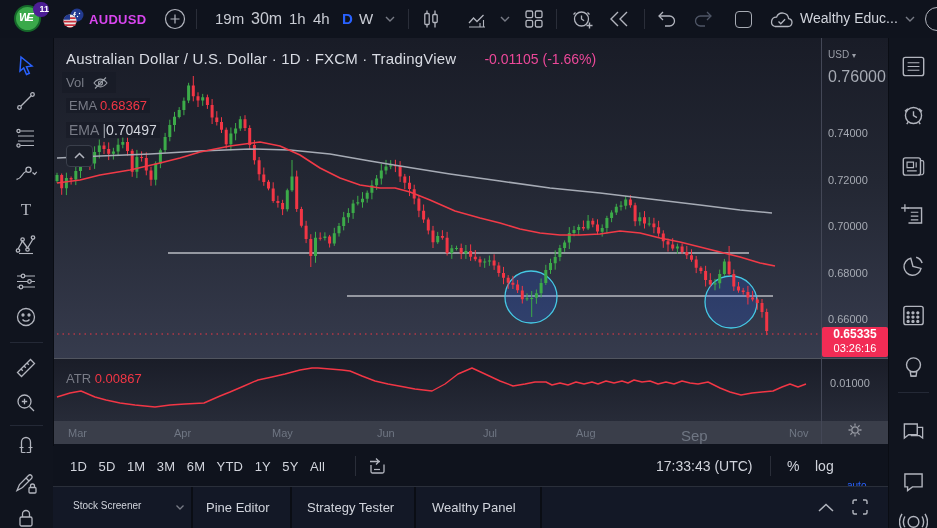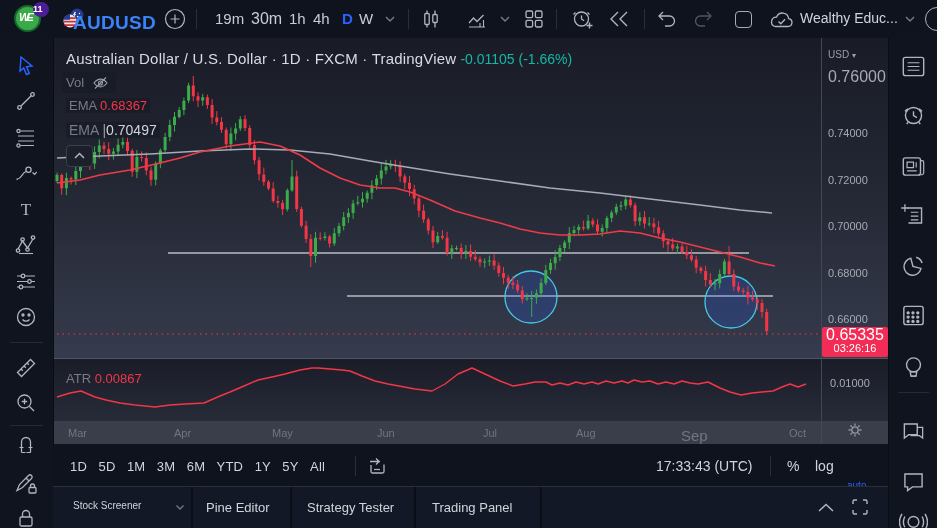--- a/index.html
+++ b/index.html
@@ -28,32 +28,32 @@
 </svg>
 
 <div class="abs" style="left:828px;top:49px;font-size:10px;color:#9b9fa8">USD <span style="font-size:8px">▾</span></div>
 <div class="abs" style="left:828px;top:68px;font-size:16px;color:#a6aab3">0.76000</div>
 <div class="abs" style="left:828px;top:127px;font-size:11px;color:#a6aab3">0.74000</div>
 <div class="abs" style="left:828px;top:174px;font-size:11px;color:#a6aab3">0.72000</div>
 <div class="abs" style="left:828px;top:220px;font-size:11px;color:#a6aab3">0.70000</div>
 <div class="abs" style="left:828px;top:267px;font-size:11px;color:#a6aab3">0.68000</div>
 <div class="abs" style="left:828px;top:313px;font-size:11px;color:#a6aab3">0.66000</div>
 <div class="abs" style="left:822px;top:327px;width:66px;height:30px;background:#f22c55;border-radius:2px;color:#fff;text-align:center">
-  <div style="font-size:16px;font-weight:normal;line-height:15px">0.65335</div>
+  <div style="font-size:12px;font-weight:bold;line-height:15px">0.65335</div>
   <div style="font-size:11px;line-height:13px">03:26:16</div>
 </div>
 <div class="abs" style="left:830px;top:377px;font-size:11px;color:#a6aab3">0.01000</div>
 <svg class="abs" style="left:845px;top:420px" width="20" height="20" viewBox="0 0 20 20">
     <g stroke="#9598a1" fill="none" stroke-width="1.3">
       <circle cx="10" cy="10" r="3.2"></circle>
       <path d="M10 3.5v2.3M10 14.2v2.3M3.5 10h2.3M14.2 10h2.3M5.4 5.4l1.6 1.6M13 13l1.6 1.6M14.6 5.4L13 7M7 13l-1.6 1.6"></path>
     </g>
   </svg>
 
-<div class="abs" style="left:66px;top:50px;font-size:15px;color:#d8dbe3;letter-spacing:.2px">Australian Dollar / U.S. Dollar · 1D · FXCM · TradingView<span style="color:#14b8a6;margin-left:4px;letter-spacing:0;font-size:14px">-0.01105 (-1.66%)</span></div>
+<div class="abs" style="left:66px;top:50px;font-size:15px;color:#d8dbe3;letter-spacing:.2px">Australian Dollar / U.S. Dollar · 1D · FXCM · TradingView<span style="color:#ec4899;margin-left:28px;letter-spacing:0;font-size:14px">-0.01105 (-1.66%)</span></div>
 <div class="abs" style="left:62px;top:72px;width:54px;height:21px;background:rgba(22,26,36,.55)"></div>
 <div class="abs" style="left:66px;top:75px;font-size:13px;color:#787b86">Vol</div>
 <svg class="abs" style="left:92px;top:74px" width="17" height="17" viewBox="0 0 17 17">
     <g stroke="#9b9fa8" fill="none" stroke-width="1.1">
       <path d="M2 9c2-2.6 4.2-3.9 6.5-3.9S13 6.4 15 9c-2 2.6-4.2 3.9-6.5 3.9S4 11.6 2 9z"></path>
       <circle cx="8.5" cy="9" r="2"></circle>
       <path d="M3 14.5L14 3.5"></path>
     </g>
   </svg>
 <div class="abs" style="left:66px;top:98px;font-size:13px;background:rgba(22,26,36,.55);padding:0 3px"><span style="color:#787b86">EMA</span> <span style="color:#f23645">0.68367</span></div>
@@ -63,48 +63,48 @@
       <path d="M8 12l4.5-4.5L17 12" stroke="#b2b5be" fill="none" stroke-width="1.5"></path>
     </svg></div>
 <div class="abs" style="left:66px;top:371px;font-size:13px"><span style="color:#787b86">ATR</span> <span style="color:#f23645">0.00867</span></div>
 <div class="abs" style="left:68px;top:427px;font-size:11px;color:#6f7683">Mar</div>
 <div class="abs" style="left:174px;top:427px;font-size:11px;color:#6f7683">Apr</div>
 <div class="abs" style="left:272px;top:427px;font-size:11px;color:#6f7683">May</div>
 <div class="abs" style="left:377px;top:427px;font-size:11px;color:#6f7683">Jun</div>
 <div class="abs" style="left:483px;top:427px;font-size:11px;color:#6f7683">Jul</div>
 <div class="abs" style="left:576px;top:427px;font-size:11px;color:#6f7683">Aug</div>
 <div class="abs" style="left:681px;top:427px;font-size:15px;color:#6f7683">Sep</div>
-<div class="abs" style="left:789px;top:427px;font-size:11px;color:#6f7683">Oct</div>
+<div class="abs" style="left:789px;top:427px;font-size:11px;color:#6f7683">Nov</div>
 
 <div class="abs" style="left:0;top:0;width:937px;height:38px;background:#0f131d"></div>
 
 <div class="abs" style="left:14px;top:5px;width:27px;height:27px;border-radius:50%;background:#3aa94a;border:2px solid #15682a"></div>
 <div class="abs" style="left:19px;top:11px;font-size:11px;font-weight:bold;font-style:italic;color:#fff">W<span style="margin-left:-3px">E</span></div>
-<div class="abs" style="left:33px;top:2px;width:16px;height:15px;border-radius:8px;background:#4c1d95;color:#fff;font-size:9px;font-weight:bold;text-align:left;line-height:15px">11</div>
+<div class="abs" style="left:33px;top:2px;width:16px;height:15px;border-radius:8px;background:#4c1d95;color:#fff;font-size:9px;font-weight:bold;text-align:right;line-height:15px">11</div>
 
 <svg class="abs" style="left:63px;top:8px" width="21" height="20" viewBox="0 0 21 20">
 <circle cx="14" cy="7" r="6.5" fill="#223a8f"></circle>
     <g fill="#fff">
       <circle cx="12" cy="4.5" r="0.8"></circle>
       <circle cx="16.5" cy="5.5" r="0.7"></circle>
       <circle cx="14.5" cy="8.5" r="0.7"></circle>
       <circle cx="11.5" cy="9" r="0.6"></circle>
       <rect x="10" y="5.8" width="3" height="0.9"></rect>
       <rect x="11" y="4.8" width="0.9" height="3"></rect>
     </g>
 <circle cx="7" cy="13" r="6.5" fill="#e8e6e3"></circle>
 <g fill="#c8313e">
       <path d="M1.1 11h11.8a6.5 6.5 0 0 0-1-1.8H1.8a6.5 6.5 0 0 0-.7 1.8z"></path>
       <path d="M.6 14.5h12.8a6.6 6.6 0 0 0 .1-1.8H.5a6.6 6.6 0 0 0 .1 1.8z"></path>
       <path d="M2.1 18h9.8a6.5 6.5 0 0 0 1.2-1.8H.9A6.5 6.5 0 0 0 2.1 18z"></path>
       <path d="M7 19.5a6.5 6.5 0 0 0 2.5-.5h-5a6.5 6.5 0 0 0 2.5.5z"></path>
     </g>
 <path d="M7 6.5a6.5 6.5 0 0 0-6.4 5.3h6.4z" fill="#223a8f"></path>
 </svg>
-<div class="abs" style="left:73px;top:12px;font-size:19px;font-weight:bold;color:#3b82f6;letter-spacing:.3px">AUDUSD</div>
+<div class="abs" style="left:89px;top:12px;font-size:13px;font-weight:bold;color:#d946ef;letter-spacing:.3px">AUDUSD</div>
 <svg class="abs" style="left:164px;top:8px" width="22" height="22" viewBox="0 0 22 22">
     <g stroke="#b2b5be" fill="none" stroke-width="1.2">
       <circle cx="11" cy="11" r="9.5"></circle>
       <path d="M11 6.5v9M6.5 11h9"></path>
     </g>
   </svg>
 <div class="abs" style="left:196px;top:9px;width:1px;height:20px;background:#2a2e39"></div>
 <div class="abs" style="left:215px;top:10px;font-size:15px;color:#c9ccd4">19m</div>
 <div class="abs" style="left:251px;top:10px;font-size:16px;color:#c9ccd4">30m</div>
 <div class="abs" style="left:289px;top:10px;font-size:15px;color:#c9ccd4">1h</div>
@@ -207,21 +207,21 @@
 <div class="abs" style="left:888px;top:487px;width:49px;height:41px;background:#10141e"></div>
 <div class="abs" style="left:73px;top:500px;font-size:10px;color:#d1d4dc">Stock Screener</div>
 <svg class="abs" style="left:174px;top:503px" width="12" height="9" viewBox="0 0 12 9">
     <path d="M2.5 2.5L6 6l3.5-3.5" stroke="#787b86" fill="none" stroke-width="1.3"></path>
   </svg>
 <div class="abs" style="left:191px;top:487px;width:2px;height:41px;background:#0a0d14"></div>
 <div class="abs" style="left:206px;top:500px;font-size:13px;color:#d1d4dc">Pine Editor</div>
 <div class="abs" style="left:290px;top:487px;width:2px;height:41px;background:#0a0d14"></div>
 <div class="abs" style="left:307px;top:500px;font-size:13px;color:#d1d4dc">Strategy Tester</div>
 <div class="abs" style="left:414px;top:487px;width:2px;height:41px;background:#0a0d14"></div>
-<div class="abs" style="left:432px;top:500px;font-size:13px;color:#d1d4dc">Trading Panel</div>
+<div class="abs" style="left:432px;top:500px;font-size:13px;color:#d1d4dc">Wealthy Panel</div>
 <div class="abs" style="left:540px;top:487px;width:2px;height:41px;background:#0a0d14"></div>
 <svg class="abs" style="left:817px;top:502px" width="18" height="11" viewBox="0 0 18 11">
     <path d="M2 9l7-6.5L16 9" stroke="#b2b5be" fill="none" stroke-width="1.5"></path>
   </svg>
 <svg class="abs" style="left:851px;top:498px" width="18" height="18" viewBox="0 0 18 18">
     <g stroke="#b2b5be" fill="none" stroke-width="1.4">
       <path d="M2 6V3.5A1.5 1.5 0 0 1 3.5 2H6M12 2h2.5A1.5 1.5 0 0 1 16 3.5V6M16 12v2.5a1.5 1.5 0 0 1-1.5 1.5H12M6 16H3.5A1.5 1.5 0 0 1 2 14.5V12"></path>
     </g>
   </svg>
 <div class="abs" style="left:0;top:38px;width:53px;height:490px;background:#10141e"></div>

